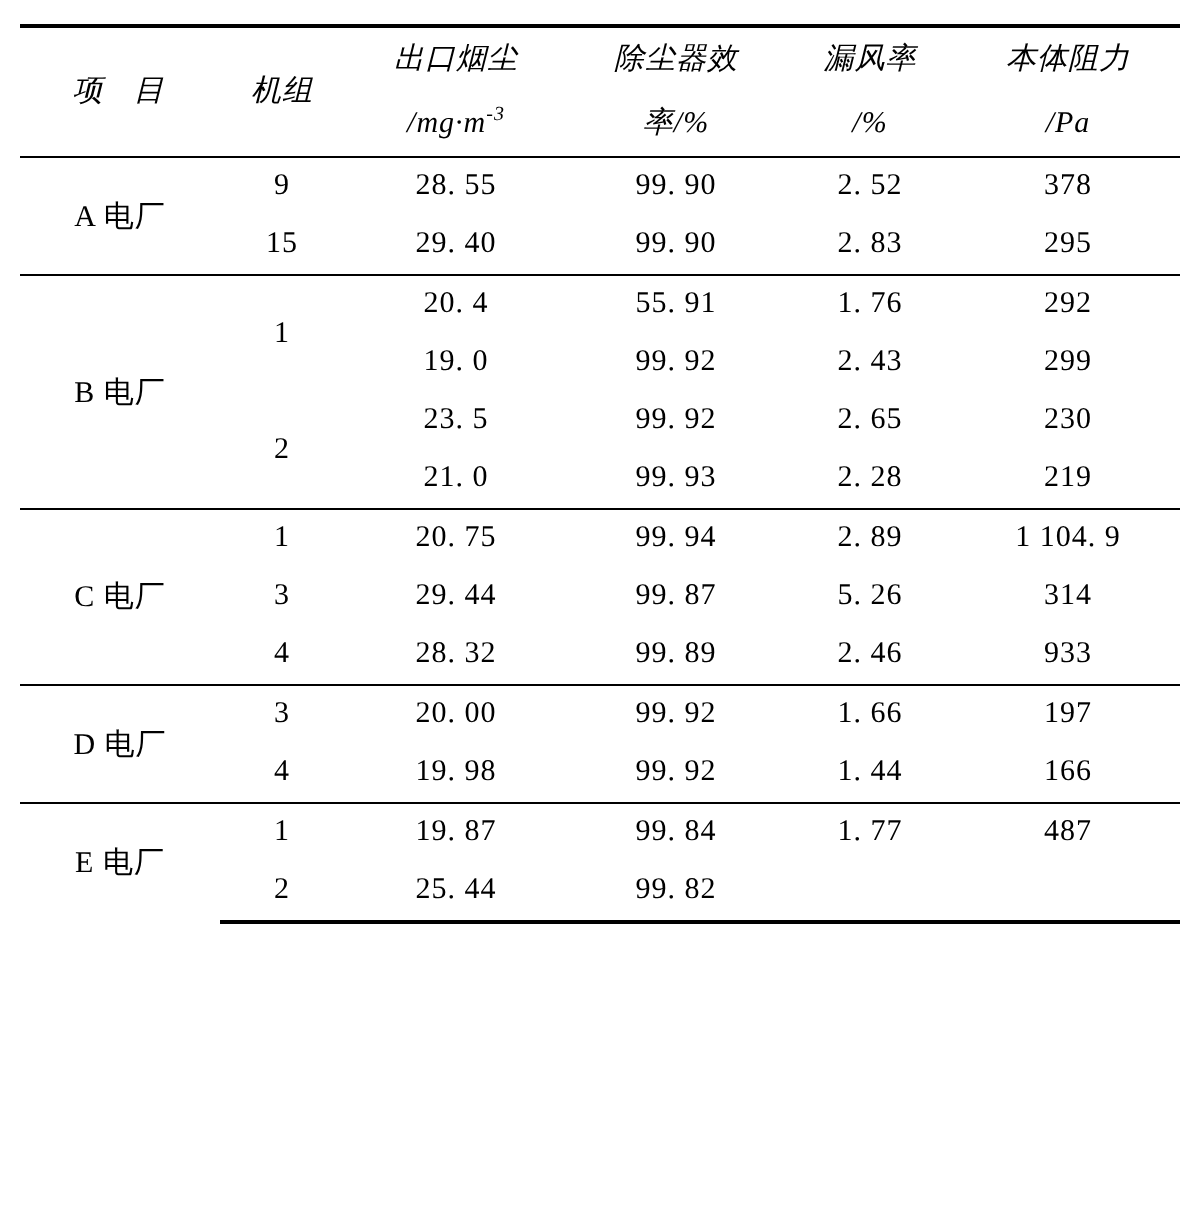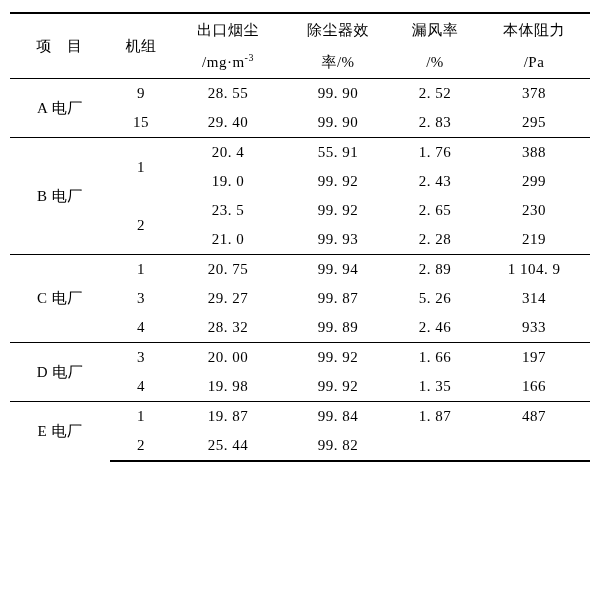--- a/index.html
+++ b/index.html
@@ -42,20 +42,21 @@
   .rule-mid td {
     border-top: 1px solid #000;
   }
   .rule-bot td {
     border-bottom: 2px solid #000;
   }
   .hdr-cell {
     height: 32px;
     font-size: 15.5px;
     line-height: 1.25;
+    font-style: italic;
   }
   .hdr-proj {
     letter-spacing: 6px;
     padding-left: 4px;
   }
   .sup {
     font-size: 10px;
     vertical-align: super;
   }
   .body-cell {
@@ -147,21 +148,21 @@
         <td class="body-cell num">2. 83</td>
         <td class="body-cell num">295</td>
       </tr>
 
       <tr class="rule-mid">
         <td class="body-cell plant-cell" rowspan="4">B 电厂</td>
         <td class="body-cell unit-cell" rowspan="2">1</td>
         <td class="body-cell num">20. 4</td>
         <td class="body-cell num">55. 91</td>
         <td class="body-cell num">1. 76</td>
-        <td class="body-cell num">388</td>
+        <td class="body-cell num">292</td>
       </tr>
       <tr>
         <td class="body-cell num">19. 0</td>
         <td class="body-cell num">99. 92</td>
         <td class="body-cell num">2. 43</td>
         <td class="body-cell num">299</td>
       </tr>
       <tr>
         <td class="body-cell unit-cell" rowspan="2">2</td>
         <td class="body-cell num">23. 5</td>
@@ -179,21 +180,21 @@
       <tr class="rule-mid">
         <td class="body-cell plant-cell" rowspan="3">C 电厂</td>
         <td class="body-cell unit-cell">1</td>
         <td class="body-cell num">20. 75</td>
         <td class="body-cell num">99. 94</td>
         <td class="body-cell num">2. 89</td>
         <td class="body-cell num">1 104. 9</td>
       </tr>
       <tr>
         <td class="body-cell unit-cell">3</td>
-        <td class="body-cell num">29. 27</td>
+        <td class="body-cell num">29. 44</td>
         <td class="body-cell num">99. 87</td>
         <td class="body-cell num">5. 26</td>
         <td class="body-cell num">314</td>
       </tr>
       <tr>
         <td class="body-cell unit-cell">4</td>
         <td class="body-cell num">28. 32</td>
         <td class="body-cell num">99. 89</td>
         <td class="body-cell num">2. 46</td>
         <td class="body-cell num">933</td>
@@ -204,30 +205,30 @@
         <td class="body-cell unit-cell">3</td>
         <td class="body-cell num">20. 00</td>
         <td class="body-cell num">99. 92</td>
         <td class="body-cell num">1. 66</td>
         <td class="body-cell num">197</td>
       </tr>
       <tr>
         <td class="body-cell unit-cell">4</td>
         <td class="body-cell num">19. 98</td>
         <td class="body-cell num">99. 92</td>
-        <td class="body-cell num">1. 35</td>
+        <td class="body-cell num">1. 44</td>
         <td class="body-cell num">166</td>
       </tr>
 
       <tr class="rule-mid">
         <td class="body-cell plant-cell" rowspan="2">E 电厂</td>
         <td class="body-cell unit-cell">1</td>
         <td class="body-cell num">19. 87</td>
         <td class="body-cell num">99. 84</td>
-        <td class="body-cell num">1. 87</td>
+        <td class="body-cell num">1. 77</td>
         <td class="body-cell num">487</td>
       </tr>
       <tr class="rule-bot">
         <td class="body-cell unit-cell">2</td>
         <td class="body-cell num">25. 44</td>
         <td class="body-cell num">99. 82</td>
         <td class="body-cell num"></td>
         <td class="body-cell num"></td>
       </tr>
     </tbody>

